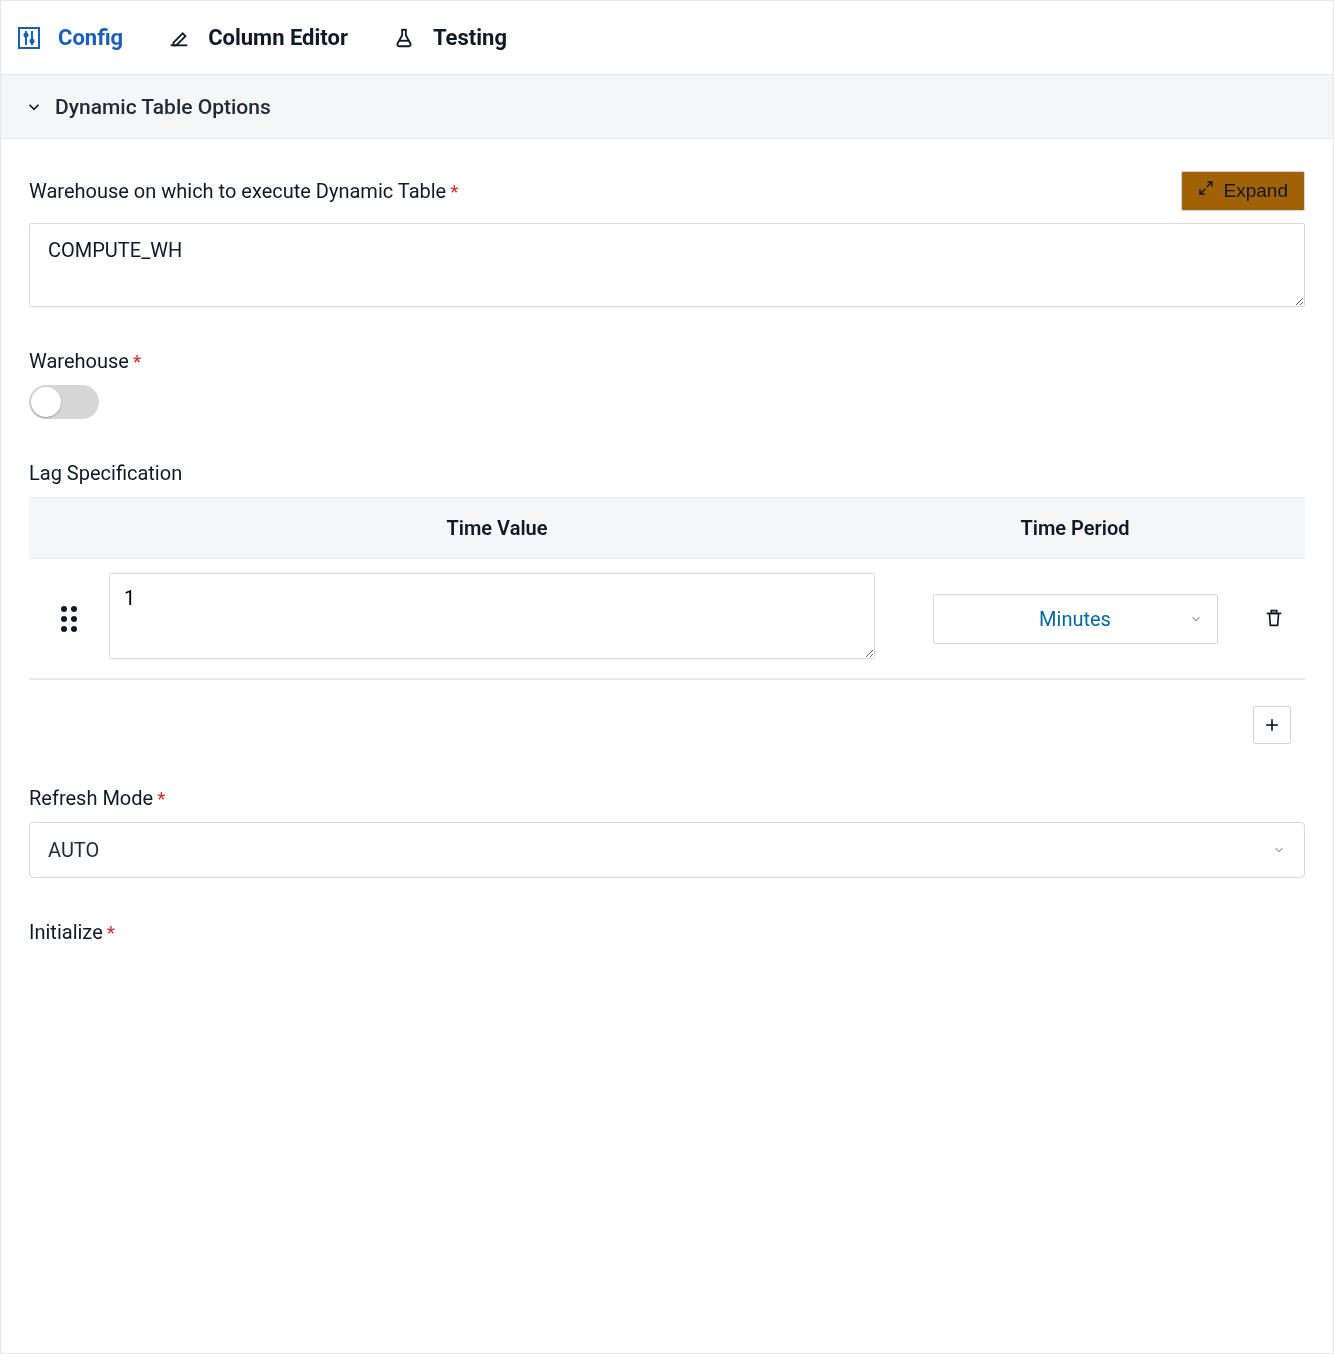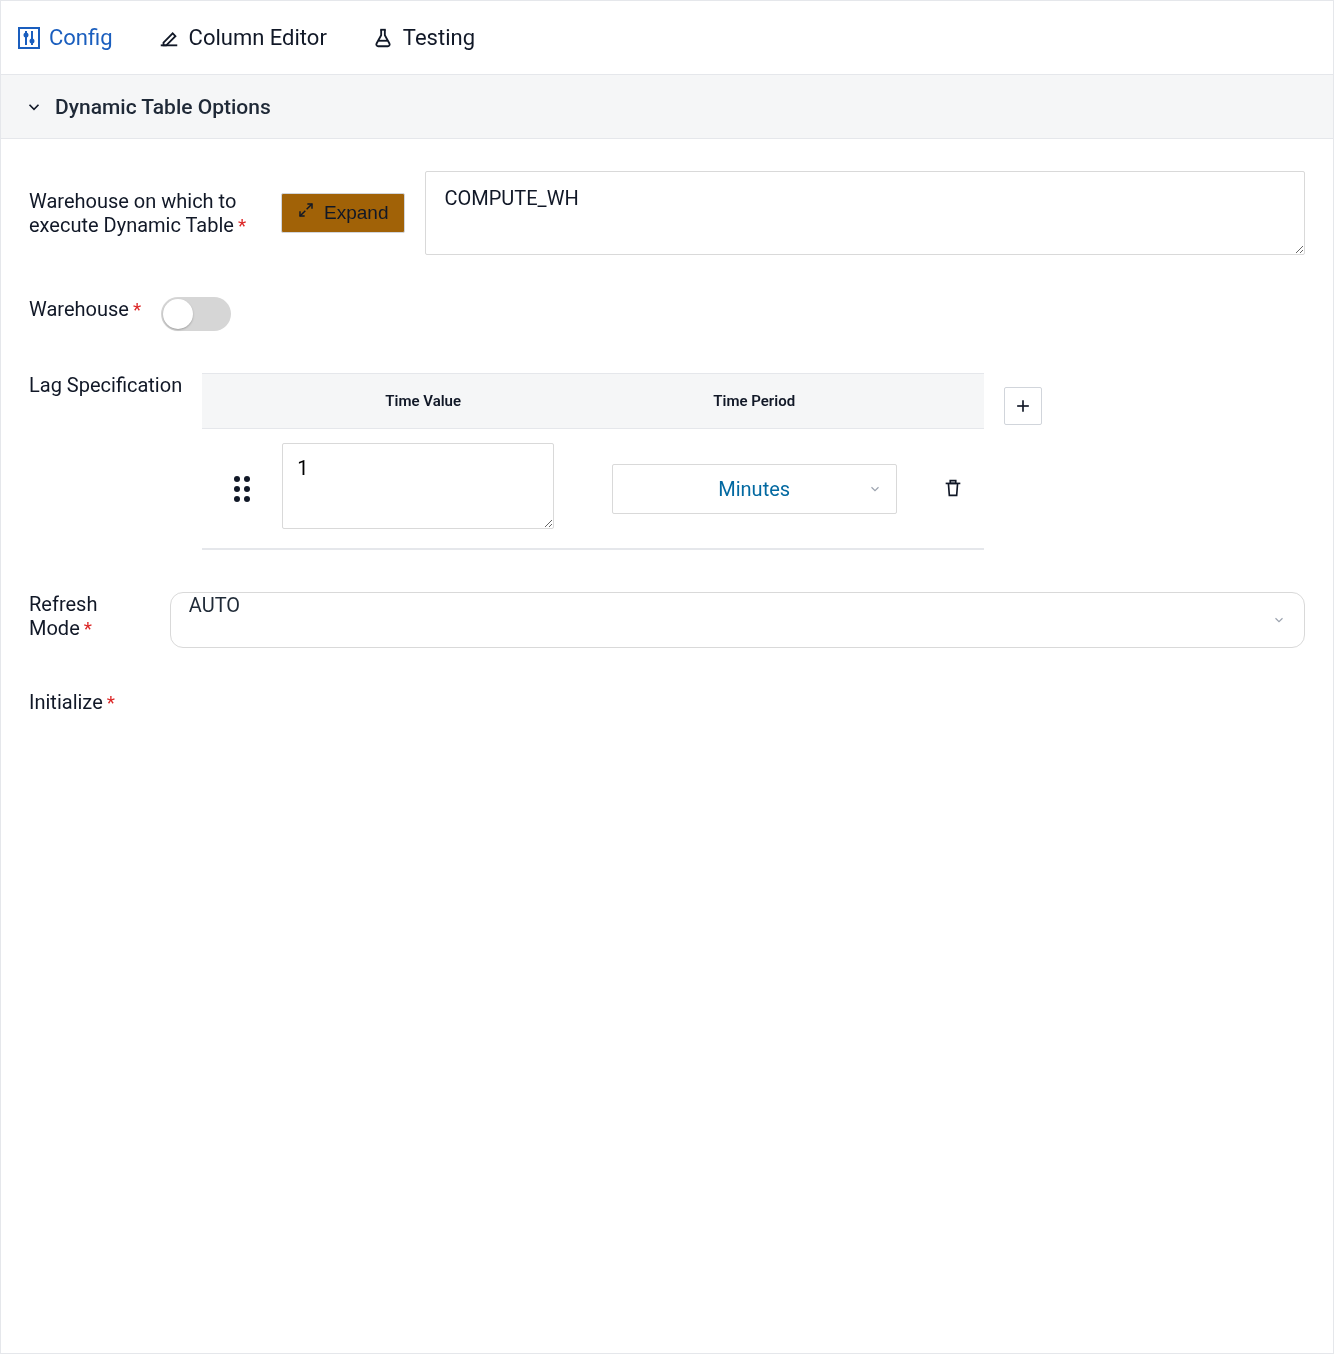--- a/index.html
+++ b/index.html
@@ -2,73 +2,73 @@
 <html><head>
 <meta charset="utf-8">
 <style>
   * { box-sizing: border-box; margin: 0; padding: 0; }
   html, body { height: 100%; }
   body { font-family: -apple-system, BlinkMacSystemFont, "Segoe UI", Roboto, Arial, sans-serif; background:#fff; color:#1f2a37; font-size:19px; }
   .frame { width:1334px; height:1354px; border:1px solid #e5e7eb; position:relative; overflow:hidden; }
 
   
   .tabs { display:flex; align-items:center; gap:44px; padding: 0 16px; height:74px; border-bottom:1px solid #e5e7eb; }
-  .tab { display:flex; align-items:center; gap:8px; height:100%; cursor:pointer; color:#111827; font-weight:400; }
+  .tab { display:flex; align-items:center; gap:17px; height:100%; cursor:pointer; color:#111827; font-weight:700; }
   .tab .tab-label { font-size:22px; }
   .tab.active { color:#1a5ebe; }
   .tab-wrap { position:relative; height:100%; display:flex; align-items:center; }
   .tab .icon-box { width:24px; height:24px; display:flex; align-items:center; justify-content:center; }
   .config-icon-outer { width:22px; height:22px; border:2px solid #1a5ebe; display:flex; align-items:center; justify-content:center; }
   .pencil-icon svg, .flask-icon svg { width:22px; height:22px; stroke:#111827; }
 
   
   .section-header { display:flex; align-items:center; gap:12px; padding:0 24px; height:64px; background:#f5f6f7; border-bottom:1px solid #e5e7eb; }
   .section-title { font-size:21px; font-weight:500; color:#1f2937; }
   .chevron { width:18px; height:18px; }
 
   .body { padding: 32px 28px 40px; display:flex; flex-direction:column; gap:42px; }
 
-  .field { display:flex; flex-direction:row; gap:20px; }
+  .field { display:flex; flex-direction:column; gap:12px; }
   .field-row { display:flex; align-items:center; justify-content:space-between; }
   .label { font-size:20px; color:#111827; }
   .req { color:#dc2626; margin-left:4px; }
 
   .expand-btn { display:flex; align-items:flex-start; gap:10px; border:1px solid #d1d5db; background:#a16207; padding:8px 16px; font-size:19px; color:#111827; cursor:pointer; border-radius:2px; }
 
   .textarea { width:100%; border:1px solid #d9d9d9; padding:14px 18px; font-size:20px; color:#111827; resize:both; min-height:84px; font-family:inherit; border-radius:2px; }
 
   
   .toggle { width:70px; height:34px; background:#d6d6d6; border-radius:34px; position:relative; cursor:pointer; }
   .toggle .knob { width:30px; height:30px; background:#fff; border-radius:50%; position:absolute; top:2px; left:2px; box-shadow:0 1px 2px rgba(0,0,0,.25); }
 
   
   .lag-table { border:1px solid #e5e7eb; border-left:none; border-right:none; }
   .lag-head { display:flex; background:#f5f6f7; border-bottom:1px solid #e5e7eb; }
-  .lag-head .hcell { flex:1; text-align:center; font-weight:600; font-size:15px; color:#111827; padding:18px 0; }
+  .lag-head .hcell { flex:1; text-align:center; font-weight:600; font-size:20px; color:#111827; padding:18px 0; }
   .lag-head .hcell.hdrag { flex:0 0 60px; }
   .lag-head .hcell.htrash { flex:0 0 60px; }
 
   .lag-row { display:flex; align-items:center; padding:14px 0; border-bottom:1px solid #e5e7eb; }
   .dragcell { flex:0 0 80px; display:flex; align-items:center; justify-content:center; }
   .drag-handle { display:grid; grid-template-columns:repeat(2,6px); grid-auto-rows:6px; gap:4px; cursor:grab; }
   .drag-handle span { width:6px; height:6px; background:#111827; border-radius:50%; }
   .tv-cell { flex:1; padding-right:30px; }
   .tv-input { width:100%; min-height:86px; border:1px solid #d9d9d9; padding:12px 14px; font-size:20px; resize:both; font-family:inherit; border-radius:2px; }
   .tp-cell { flex:0 0 340px; display:flex; align-items:center; justify-content:center; }
   .select { width:285px; height:50px; border:1px solid #d9d9d9; display:flex; align-items:center; justify-content:center; position:relative; cursor:pointer; border-radius:2px; background:#fff; }
   .select .sel-label { font-size:20px; color:#0369a1; }
   .select .sel-caret { position:absolute; right:14px; top:50%; transform:translateY(-50%); }
   .trashcell { flex:0 0 60px; display:flex; align-items:center; justify-content:center; }
   .trash-btn { width:24px; height:24px; cursor:pointer; }
 
   .add-row { display:flex; justify-content:flex-end; padding:14px 14px 0 0; }
   .add-btn { width:38px; height:38px; border:1px solid #d1d5db; background:#fff; display:flex; align-items:center; justify-content:center; cursor:pointer; border-radius:2px; }
 
   
-  .wselect { width:100%; height:56px; border:1px solid #d9d9d9; display:flex; padding:0 18px; position:relative; cursor:pointer; background:#fff; border-radius:13px; }
+  .wselect { width:100%; height:56px; border:1px solid #d9d9d9; display:flex; align-items:center; padding:0 18px; position:relative; cursor:pointer; background:#fff; border-radius:4px; }
   .wselect.focused { border-color:#3b82f6; box-shadow:0 0 0 1px #3b82f6 inset; }
   .wselect .wlabel { font-size:20px; }
   .wselect .wcaret { position:absolute; right:18px; top:50%; transform:translateY(-50%); }
 
   svg { display:block; }
   .caret-svg { width:14px; height:14px; }
 </style>
 </head>
 <body>
 

